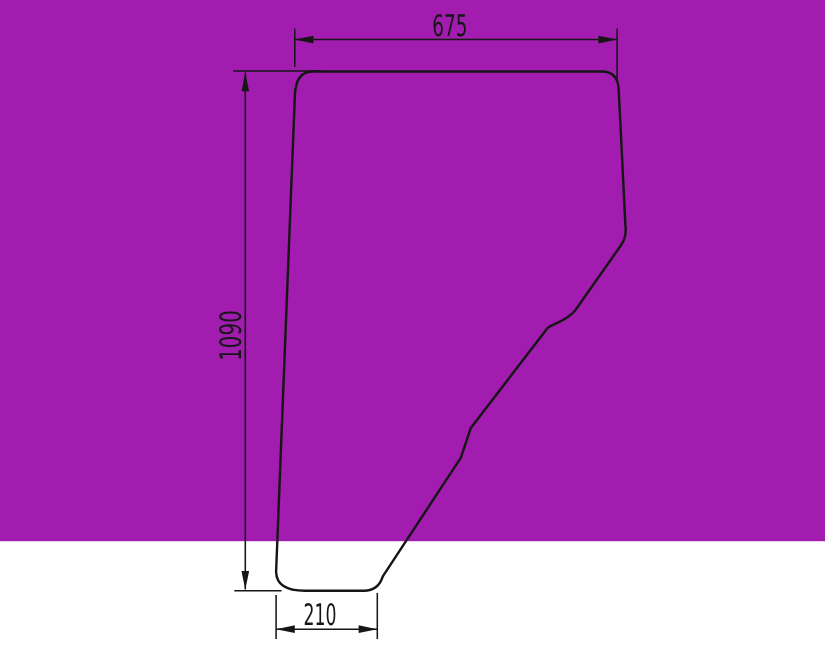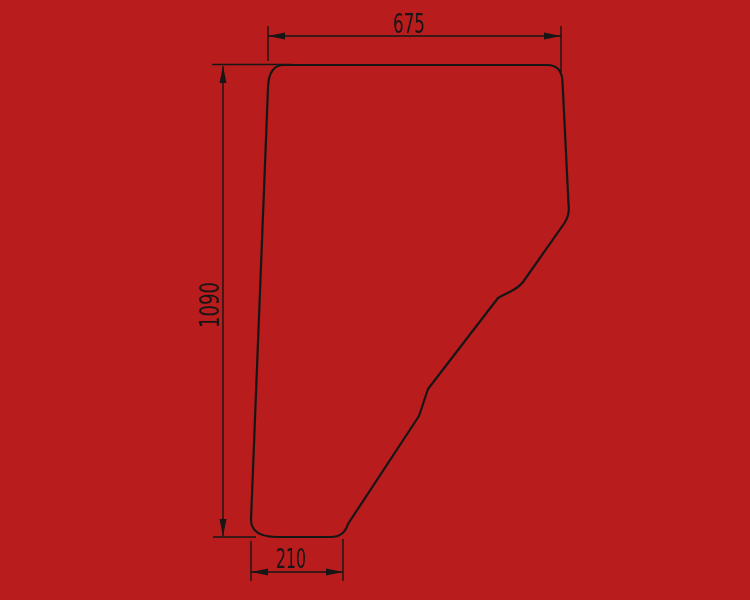--- a/index.html
+++ b/index.html
@@ -6,22 +6,22 @@
     margin: 0;
     padding: 0;
     width: 750px;
     height: 600px;
     background: #ffffff;
     overflow: hidden;
   }
   .drawing-stage {
     position: relative;
     width: 750px;
-    height: 600px;
-    background: #b91c1c;
+    height: 492px;
+    background: #a21caf;
   }
   svg {
     display: block;
   }
   .dim-text {
     font-family: "DejaVu Sans", "Liberation Sans", sans-serif;
     font-size: 27px;
     fill: #161616;
     font-weight: 400;
   }

